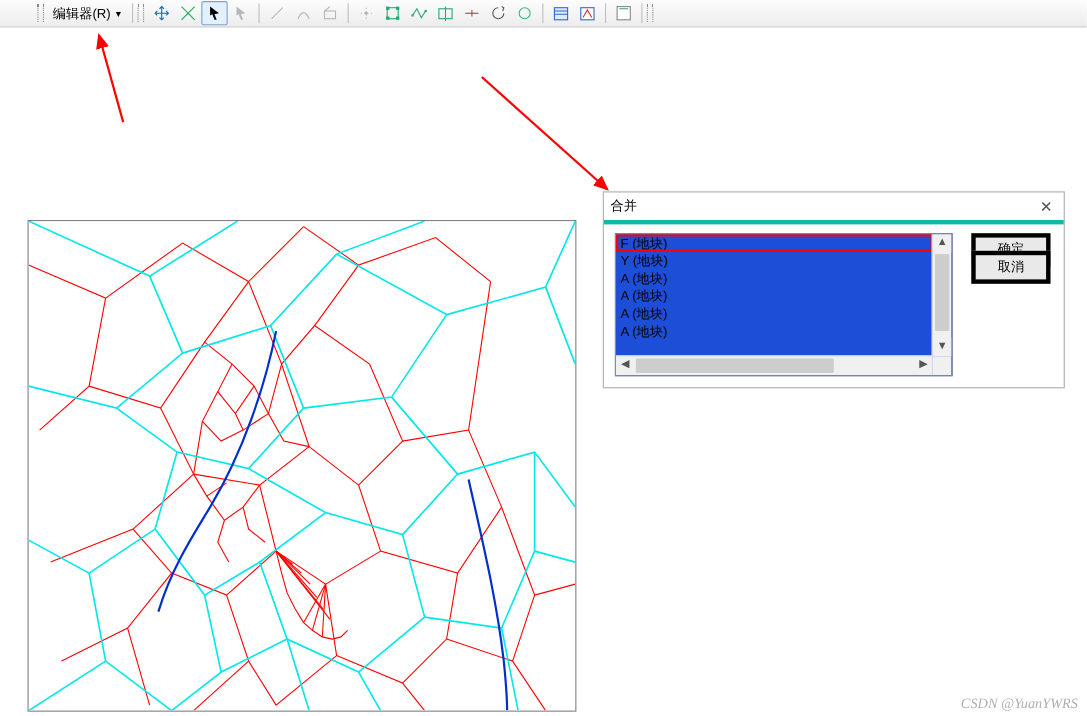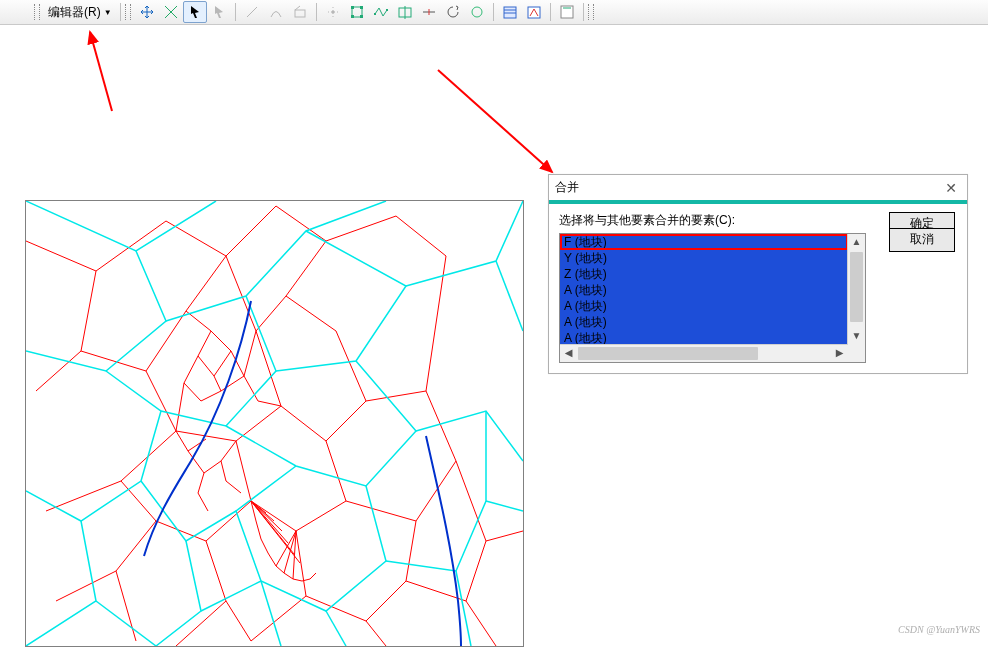--- a/index.html
+++ b/index.html
@@ -14,36 +14,36 @@
   .tbtn svg{display:block}
   .arrow-annot{position:absolute;pointer-events:none}
   .canvas{position:absolute;left:25px;top:200px;width:497px;height:445px;border:1px solid #808080;overflow:hidden;background:#fff}
   .canvas svg{position:absolute;left:0;top:0}
   .dialog{position:absolute;left:548px;top:174px;width:418px;background:#fff;border:1px solid #b0b0b0;box-shadow:0 0 1px rgba(0,0,0,.1)}
   .dialog-title{display:flex;align-items:center;padding:4px 6px;font-size:12px;border-bottom:4px solid #14b8a6}
   .dialog-title span{flex:1}
   .close-x{width:20px;text-align:center;color:#555;cursor:pointer;font-size:14px;line-height:14px}
   .dialog-body{padding:8px 10px 10px 10px;position:relative}
   .prompt{margin-bottom:4px}
-  .btn{position:absolute;right:12px;width:64px;height:22px;background:#e9e9e9;border:1px solid #000000;font-size:12px;cursor:pointer;text-align:center;line-height:20px}
+  .btn{position:absolute;right:12px;width:64px;height:22px;background:#e9e9e9;border:4px solid #000000;font-size:12px;cursor:pointer;text-align:center;line-height:20px}
   .btn.ok{top:8px}
   .btn.cancel{top:24px}
   .listbox-wrap{width:305px;height:128px;border:1px solid #8c8c8c;overflow:hidden;position:relative;background:#1d4ed8}
   .listbox{position:absolute;left:0;top:0;right:17px;bottom:17px;overflow:hidden}
   .listbox .row{padding:0 4px;line-height:16px;height:16px;white-space:nowrap;cursor:pointer}
   .listbox .row.sel{outline:2px solid #ff0000;outline-offset:-2px}
   .vscroll{position:absolute;right:0;top:0;bottom:17px;width:17px;background:#f0f0f0;border-left:1px solid #d0d0d0}
   .vscroll .sbtn{height:17px;text-align:center;line-height:15px;font-size:10px;color:#555;cursor:pointer;background:#f0f0f0}
   .vscroll .thumb{position:absolute;left:2px;right:2px;top:18px;height:70px;background:#cdcdcd;border-radius:1px}
   .hscroll{position:absolute;left:0;bottom:0;right:17px;height:17px;background:#f0f0f0;border-top:1px solid #d0d0d0;display:flex}
   .hscroll .sbtn{width:17px;text-align:center;line-height:15px;font-size:10px;color:#555;cursor:pointer}
   .hscroll .track{flex:1;position:relative}
   .hscroll .thumb{position:absolute;left:1px;top:2px;bottom:2px;width:180px;background:#cdcdcd;border-radius:1px}
   .corner{position:absolute;right:0;bottom:0;width:17px;height:17px;background:#f0f0f0}
-  .watermark{position:absolute;right:8px;bottom:16px;color:rgba(120,120,120,.6);font-style:italic;font-size:10px;font-family:Georgia,serif}
+  .watermark{position:absolute;right:8px;bottom:3px;color:rgba(120,120,120,.6);font-style:italic;font-size:13px;font-family:Georgia,serif}
 </style>
 </head>
 <body>
 
 <div class="toolbar">
   <div class="drag-grip"></div>
   <div class="editor-label">
     <span>编辑器(R)</span>
     <span class="caret">▼</span>
   </div>
@@ -266,28 +266,26 @@
     </g>
   </svg>
 </div>
 
 <div class="dialog">
   <div class="dialog-title">
     <span>合并</span>
     <div class="close-x">✕</div>
   </div>
   <div class="dialog-body">
-    <div class="prompt">选择将与其他要素合并的要素(C):</div>
     <div class="btn ok">确定</div>
     <div class="btn cancel">取消</div>
     <div class="listbox-wrap">
       <div class="listbox" id="lb">
           <div class="row sel">F (地块)</div>
           <div class="row">Y (地块)</div>
-          <div class="row">Z (地块)</div>
           <div class="row">A (地块)</div>
           <div class="row">A (地块)</div>
           <div class="row">A (地块)</div>
           <div class="row">A (地块)</div>
         </div>
       <div class="vscroll">
         <div class="sbtn">▲</div>
         <div class="thumb"></div>
         <div class="sbtn" style="position:absolute;bottom:0;left:0;right:0">▼</div>
       </div>

